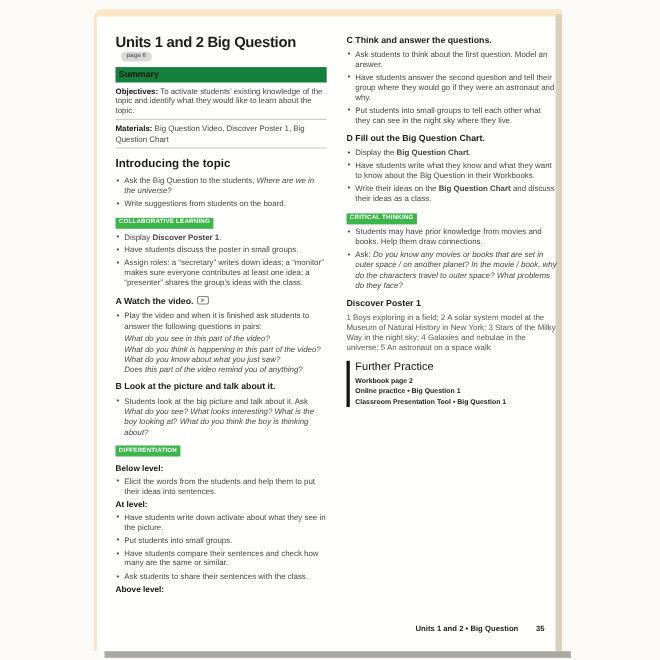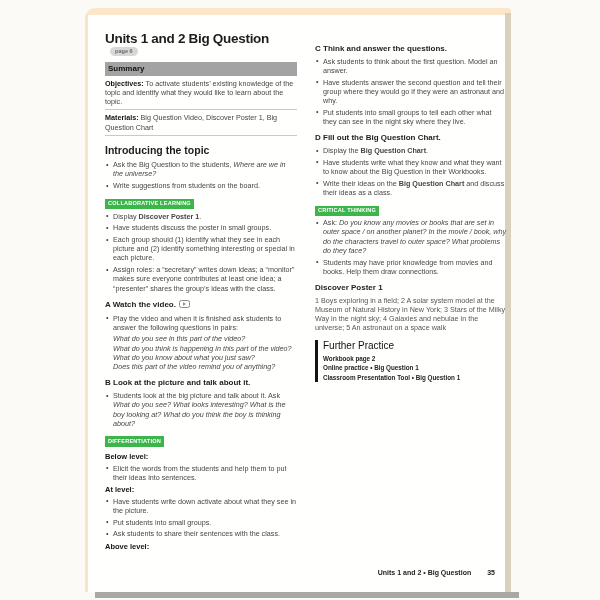--- a/index.html
+++ b/index.html
@@ -20,21 +20,21 @@
 
   .col{position:absolute;top:16px;width:192px;font-size:7.2px;line-height:1.28;color:#464646;}
   .col-left{left:20px;}
   .col-right{left:230px;}
 
   .title-row{margin:6px 0 5px;}
   .title{font-size:13.5px;font-weight:bold;color:#1d1d1b;letter-spacing:-0.3px;display:inline;}
   .page-badge{display:inline-block;background:#d8d8d8;color:#6b6b6b;font-size:5.6px;font-weight:bold;
     padding:1px 5px;border-radius:5px;margin-left:5px;vertical-align:2px;}
 
-  .summary-bar{background:#a3a3a3;color:#141414;font-weight:bold;font-size:8px;padding:1.5px 3px;margin-bottom:3px;}
+  .summary-bar{background:#15803d;color:#141414;font-weight:bold;font-size:8px;padding:1.5px 3px;margin-bottom:3px;}
   .kv{margin:0;}
   .kv b{color:#141414;}
   .rule{border-bottom:1px solid #c9c9c9;margin:3px 0;}
 
   .h-section{font-size:10.5px;font-weight:bold;color:#1d1d1b;margin:8px 0 3px;}
   .h-sub{font-size:8px;font-weight:bold;color:#1d1d1b;margin:7px 0 2.5px;}
   .h-sub .vicon{margin-left:3px;vertical-align:-1px;}
 
   .badge{display:inline-block;background:#3cb54a;color:#ffffff;font-weight:bold;font-size:5.6px;
     padding:1.5px 3px;margin:6px 0 2.5px;letter-spacing:0.2px;}
@@ -81,21 +81,20 @@
     <div class="h-section">Introducing the topic</div>
     <ul class="bullets">
       <li><span>Ask the Big Question to the students, </span><em>Where are we in the universe?</em></li>
       <li>Write suggestions from students on the board.</li>
     </ul>
 
     <div class="badge">COLLABORATIVE LEARNING</div>
     <ul class="bullets">
       <li><span>Display </span><b>Discover Poster 1</b><span>.</span></li>
       <li>Have students discuss the poster in small groups.</li>
-      <li>Each group should (1) identify what they see in each picture and (2) identify something interesting or special in each picture.</li>
       <li>Assign roles: a “secretary” writes down ideas; a “monitor” makes sure everyone contributes at least one idea; a “presenter” shares the group’s ideas with the class.</li>
     </ul>
 
     <div class="h-sub"><span>A Watch the video.</span><span class="vicon"><svg width="11" height="8" viewBox="0 0 11 8">
             <rect x="0.5" y="0.5" width="10" height="7" rx="2" fill="none" stroke="#8a8a8a"></rect>
             <path d="M4 2.2 L7 4 L4 5.8 Z" fill="#8a8a8a"></path>
           </svg></span></div>
     <ul class="bullets">
       <li>Play the video and when it is finished ask students to answer the following questions in pairs:</li>
     </ul>
@@ -113,46 +112,47 @@
 
     <div class="badge">DIFFERENTIATION</div>
     <div class="lvl">Below level:</div>
     <ul class="bullets">
       <li>Elicit the words from the students and help them to put their ideas into sentences.</li>
     </ul>
     <div class="lvl">At level:</div>
     <ul class="bullets">
       <li>Have students write down activate about what they see in the picture.</li>
       <li>Put students into small groups.</li>
+      <li>Have students compare their sentences and check how many are the same or similar.</li>
       <li>Ask students to share their sentences with the class.</li>
     </ul>
     <div class="lvl">Above level:</div>
     
   </div>
 
   <div class="col col-right">
 
-    <div class="h-sub" style="margin-top:20px;">C Think and answer the questions.</div>
+    <div class="h-sub" style="margin-top:8px;">C Think and answer the questions.</div>
     <ul class="bullets">
       <li>Ask students to think about the first question. Model an answer.</li>
       <li>Have students answer the second question and tell their group where they would go if they were an astronaut and why.</li>
       <li>Put students into small groups to tell each other what they can see in the night sky where they live.</li>
     </ul>
 
     <div class="h-sub">D Fill out the Big Question Chart.</div>
     <ul class="bullets">
       <li><span>Display the </span><b>Big Question Chart</b><span>.</span></li>
       <li>Have students write what they know and what they want to know about the Big Question in their Workbooks.</li>
       <li><span>Write their ideas on the </span><b>Big Question Chart</b><span> and discuss their ideas as a class.</span></li>
     </ul>
 
     <div class="badge">CRITICAL THINKING</div>
     <ul class="bullets">
+      <li>Students may have prior knowledge from movies and books. Help them draw connections.</li>
       <li><span>Ask: </span><em>Do you know any movies or books that are set in outer space / on another planet? In the movie / book, why do the characters travel to outer space? What problems do they face?</em></li>
-      <li>Students may have prior knowledge from movies and books. Help them draw connections.</li>
     </ul>
 
     <div class="h-sub">Discover Poster 1</div>
     <div class="poster-text">1 Boys exploring in a field; 2 A solar system model at the Museum of Natural History in New York; 3 Stars of the Milky Way in the night sky; 4 Galaxies and nebulae in the universe; 5 An astronaut on a space walk</div>
 
     <div class="further">
       <div class="further-h">Further Practice</div>
       <div class="further-line">Workbook page 2</div>
       <div class="further-line">Online practice • Big Question 1</div>
       <div class="further-line">Classroom Presentation Tool • Big Question 1</div>

